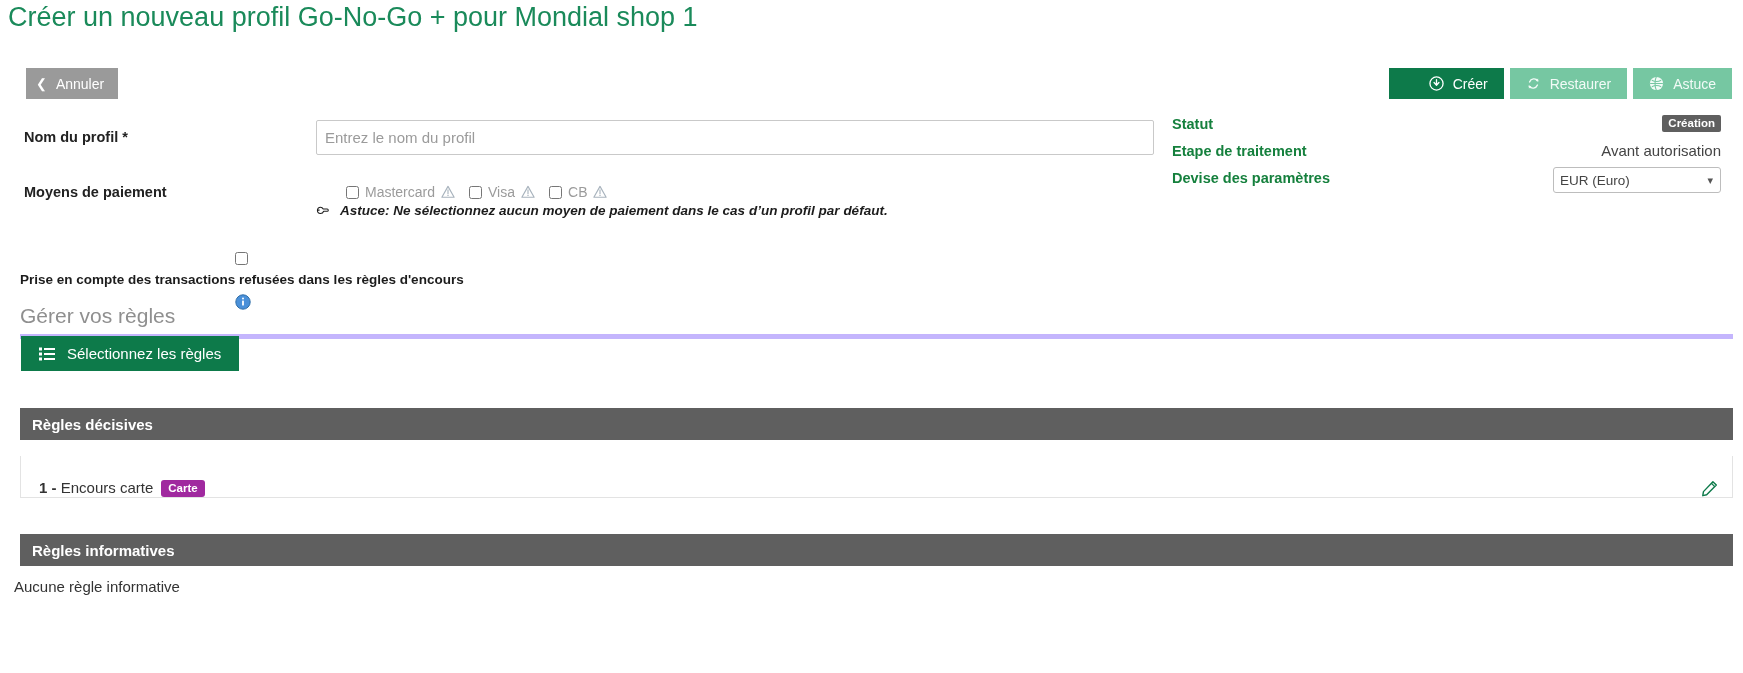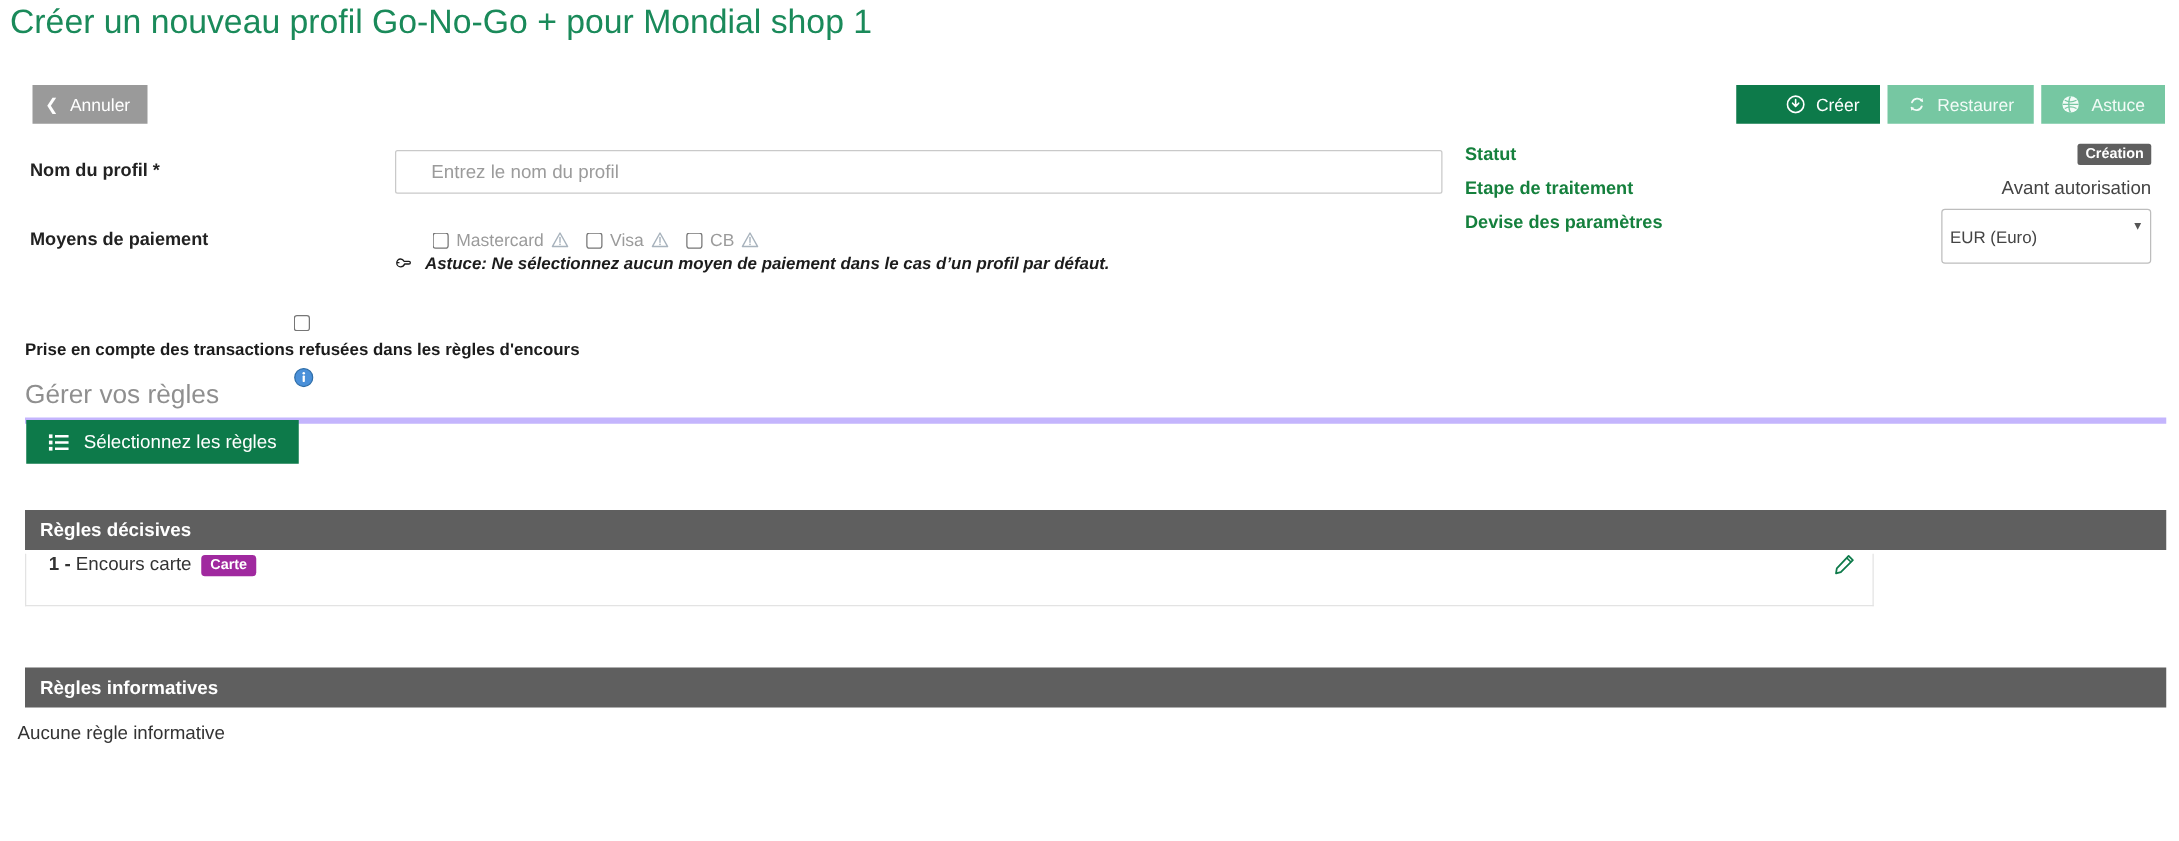--- a/index.html
+++ b/index.html
@@ -91,21 +91,21 @@
     position: absolute;
     left: 316px;
     top: 120px;
     width: 838px;
     height: 35px;
     border: 1px solid #c9c9c9;
     border-radius: 2px;
     background: #ffffff;
     font-size: 15px;
     font-family: "Liberation Sans", sans-serif;
-    padding: 0 28px;
+    padding: 0 8px;
     color: #333;
     outline: none;
   }
   .profile-input::placeholder { color: #9b9b9b; }
 
   .pay-row {
     position: absolute;
     left: 316px;
     top: 184px;
     display: flex;
@@ -189,21 +189,21 @@
     color: #ffffff;
     font-size: 11.5px;
     font-weight: bold;
     padding: 2px 6px 3px;
     border-radius: 2px;
     line-height: 1.1;
   }
   .currency-wrap { position: absolute; right: 11px; top: 57px; }
   .currency-select {
     width: 168px;
-    height: 44px;
+    height: 26px;
     border: 1px solid #bdbdbd;
     border-radius: 3px;
     background: #ffffff;
     font-size: 13.5px;
     font-family: "Liberation Sans", sans-serif;
     color: #444444;
     padding: 0 6px;
     appearance: none;
     -webkit-appearance: none;
     cursor: pointer;
@@ -260,28 +260,28 @@
     display: flex;
     align-items: center;
     padding-left: 12px;
   }
   #head-decisives { top: 408px; text-align: center; }
   #head-informatives { top: 534px; }
 
   .rule-row {
     position: absolute;
     left: 20px;
-    top: 443px;
-    width: 1479px;
+    top: 456px;
+    width: 1713px;
     height: 42px;
     background: #ffffff;
     border: 1px solid #e3e3e3;
     border-top: none;
     display: flex;
-    align-items: flex-start;
+    align-items: flex-end;
     padding: 0 14px 0 18px;
   }
   .rule-text { font-size: 15px; color: #333333; }
   .rule-text .num { font-weight: bold; }
   .badge-carte {
     display: inline-block;
     background: #a0299f;
     color: #ffffff;
     font-size: 11.5px;
     font-weight: bold;

